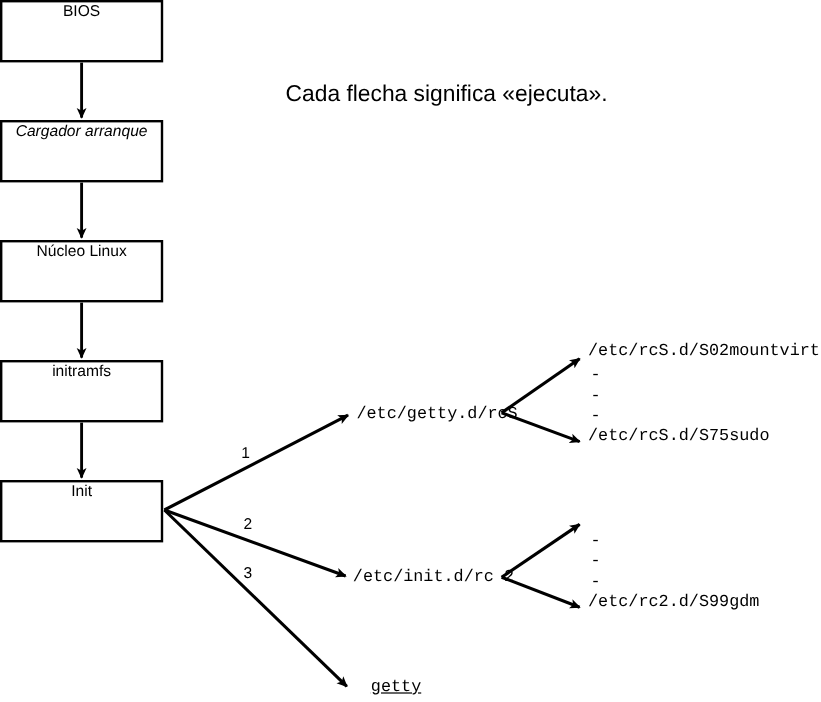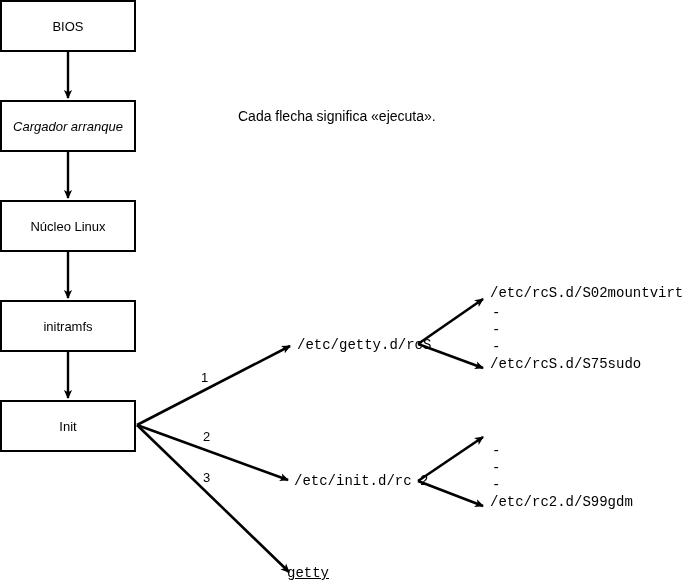--- a/index.html
+++ b/index.html
@@ -31,38 +31,36 @@
   
   .boot-box {
     position: absolute;
     left: 0;
     width: 136px;
     height: 52px;
     box-sizing: border-box;
     border: 2px solid #000000;
     background: #ffffff;
     display: flex;
-    align-items: center;
     justify-content: center;
   }
   .boot-box .box-label {
     font-family: "Liberation Sans", sans-serif;
     font-size: 13px;
     line-height: 1;
     color: #000000;
     white-space: nowrap;
   }
   
   .note-text {
     position: absolute;
     font-family: "Liberation Sans", sans-serif;
-    font-size: 14px;
+    font-size: 19px;
     color: #000000;
     white-space: nowrap;
-    margin-top: 40px;
   }
   .mono-label {
     position: absolute;
     font-family: "Liberation Mono", monospace;
     font-size: 14px;
     color: #000000;
     white-space: nowrap;
     letter-spacing: 0px;
   }
   .branch-number {
@@ -150,21 +148,21 @@
   </div>
 
   <div class="note-text" style="left:238px; top:68px;">Cada flecha significa «ejecuta».</div>
 
   <div class="branch-number" style="left:201px; top:370px;">1</div>
   <div class="branch-number" style="left:203px; top:429px;">2</div>
   <div class="branch-number" style="left:203px; top:470px;">3</div>
 
   <div class="mono-label" style="left:297px; top:337px;">/etc/getty.d/rcS</div>
   <div class="mono-label" style="left:294px; top:473px;font-family:Liberation Mono, monospace;">/etc/init.d/rc 2</div>
-  <div class="mono-label" style="left:287px; top:565px;text-decoration:underline;">getty</div>
+  <div class="mono-label" style="left:309px; top:565px;text-decoration:underline;">getty</div>
 
   <div class="mono-label" style="left:490px; top:285px;">/etc/rcS.d/S02mountvirtfs</div>
   <div class="ellipsis-col" style="left:492px; top:305px;">
     <div>-</div>
     <div>-</div>
     <div>-</div>
   </div>
   <div class="mono-label" style="left:490px; top:356px;">/etc/rcS.d/S75sudo</div>
 
   <div class="ellipsis-col" style="left:492px; top:443px;">

